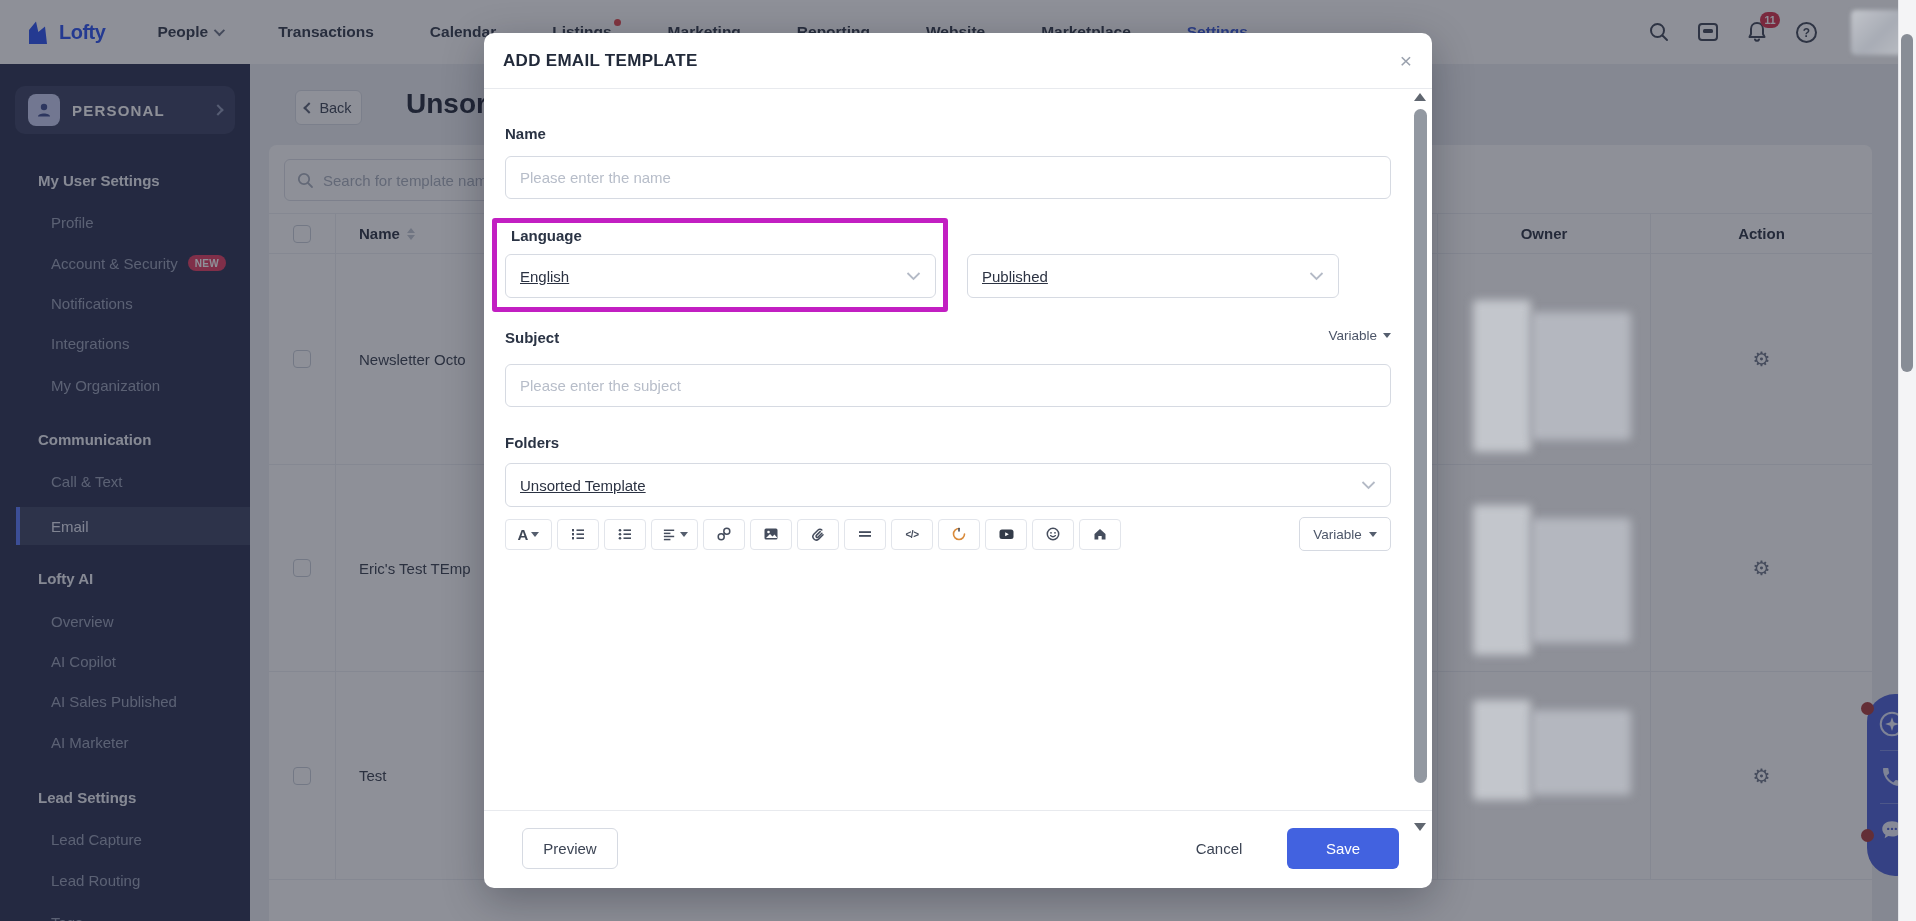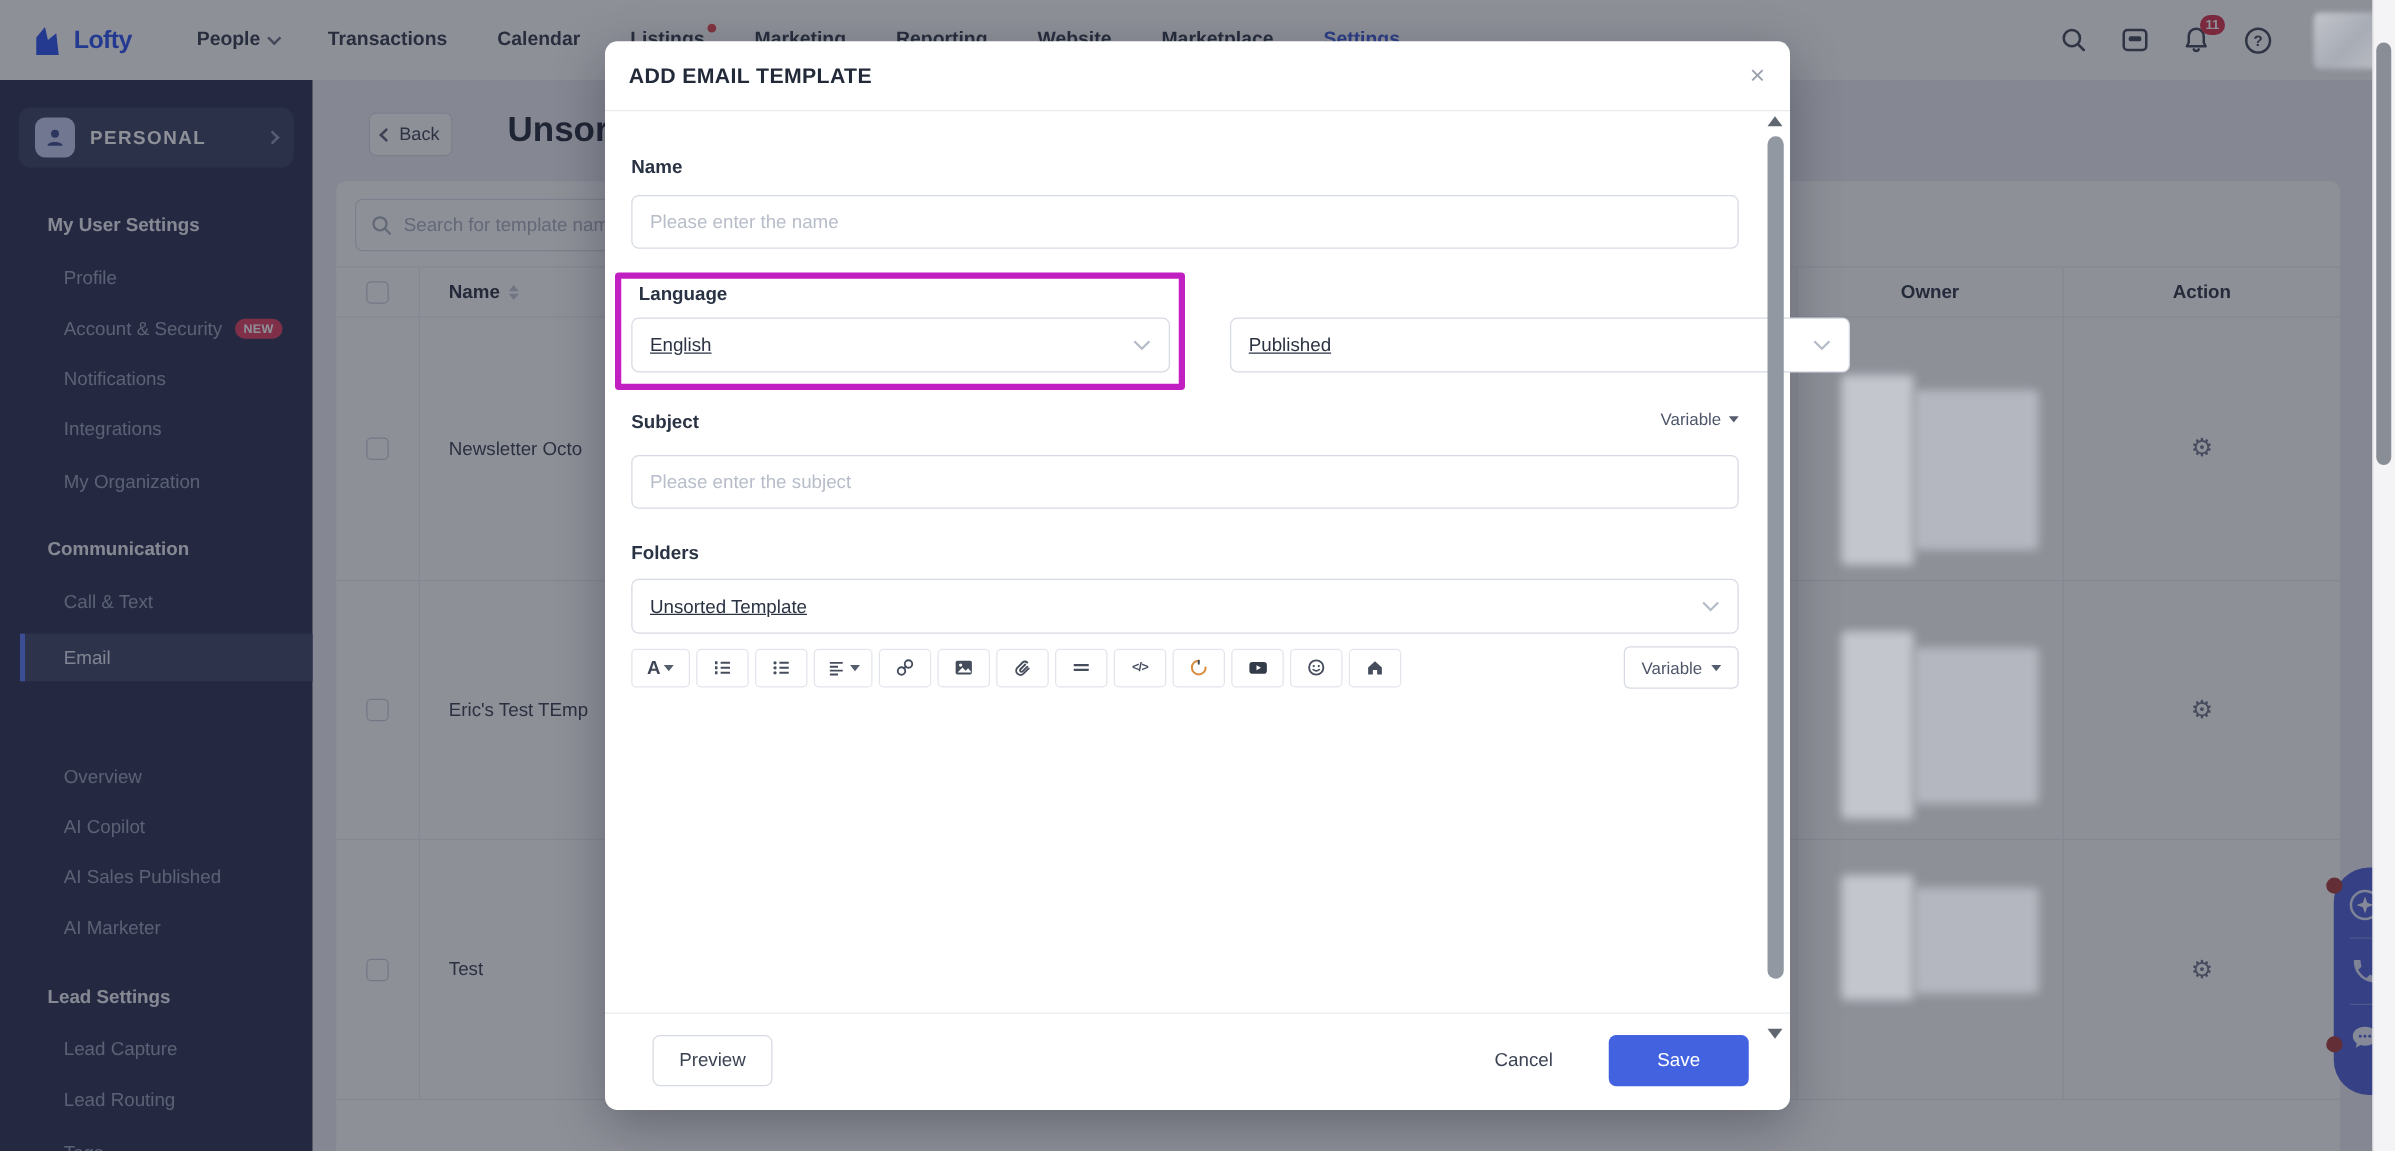--- a/index.html
+++ b/index.html
@@ -2,21 +2,21 @@
 <html><head>
 <meta charset="utf-8">
 <style>
   * { margin:0; padding:0; box-sizing:border-box; }
   html,body { width:1916px; height:921px; overflow:hidden; font-family:"Liberation Sans",sans-serif; background:#edeff3; position:relative; }
 
   
   .topnav { position:absolute; left:0; top:0; width:1916px; height:64px; background:#fff; display:flex; align-items:center; padding-left:26px; z-index:10; }
   .brand { display:flex; align-items:center; gap:9px; margin-right:52px; cursor:pointer; }
   .brand-name { font-size:20px; font-weight:700; color:#2b52f0; letter-spacing:-0.5px; }
-  .navitems { display:flex; gap:40px; align-items:flex-start; }
+  .navitems { display:flex; gap:56px; align-items:flex-start; }
   .navitem { font-size:15.5px; font-weight:600; color:#333b4a; white-space:nowrap; display:flex; align-items:center; gap:6px; position:relative; cursor:pointer; }
   .navitem.active { color:#3b5bdb; }
   .chev-down { width:8px; height:8px; border-right:2px solid #6b7384; border-bottom:2px solid #6b7384; transform:rotate(45deg) translateY(-2px); display:inline-block; }
   .red-dot { position:absolute; right:-9px; top:-4px; width:7px; height:7px; border-radius:50%; background:#e5484d; }
   .nav-right { margin-left:auto; display:flex; align-items:center; gap:23px; padding-right:26px; }
   .nav-icon { width:26px; height:26px; display:flex; align-items:center; justify-content:center; position:relative; cursor:pointer; }
   .badge-pill { position:absolute; top:-7px; right:-10px; min-width:20px; height:16px; background:#d6304a; color:#fff; font-size:10.5px; font-weight:700; border-radius:9px; display:flex; align-items:center; justify-content:center; padding:0 4px; }
 
   
   .sidebar { position:absolute; left:0; top:64px; width:250px; height:857px; background:#2b3150; overflow:hidden; z-index:10; }
@@ -192,20 +192,24 @@
       <span>Call &amp; Text</span>
     </div>
   <div class="srow sec" style="top:357px">
       <span>Communication</span>
       <span class="sec-chev"></span>
     </div>
   <div class="srow item active" style="top:443px">
       <span>Email</span>
     </div>
 
+  <div class="srow sec" style="top:496px">
+      <span>Lofty AI</span>
+      <span class="sec-chev"></span>
+    </div>
   <div class="srow item" style="top:539px">
       <span>Overview</span>
     </div>
   <div class="srow item" style="top:579px">
       <span>AI Copilot</span>
     </div>
   <div class="srow item" style="top:619px">
       <span>AI Sales Published</span>
     </div>
   <div class="srow item" style="top:660px">
@@ -341,21 +345,21 @@
   <input class="finput" style="left: 21px; top: 123px; width: 886px;" placeholder="Please enter the name">
 
   <div class="annot-box"></div>
   <span class="flabel" style="left:27px;top:194px">Language</span>
   <div class="fselect" style="left:21px;top:221px;width:431px">
     <span>English</span>
     <svg class="sel-chev" width="15" height="9" viewBox="0 0 15 9">
         <polyline points="1.5,1 7.5,7 13.5,1" fill="none" stroke="#b4bac6" stroke-width="1.8"></polyline>
       </svg>
   </div>
-  <div class="fselect" style="left:500px;top:221px;width:496px">
+  <div class="fselect" style="left:483px;top:221px;width:372px">
     <span>Published</span>
     <svg class="sel-chev" width="15" height="9" viewBox="0 0 15 9">
         <polyline points="1.5,1 7.5,7 13.5,1" fill="none" stroke="#b4bac6" stroke-width="1.8"></polyline>
       </svg>
   </div>
 
   <span class="flabel" style="left:21px;top:296px">Subject</span>
   <span class="var-link" style="right:41px;top:295px">
     <span>Variable</span>
       <span class="drop-caret"></span>

